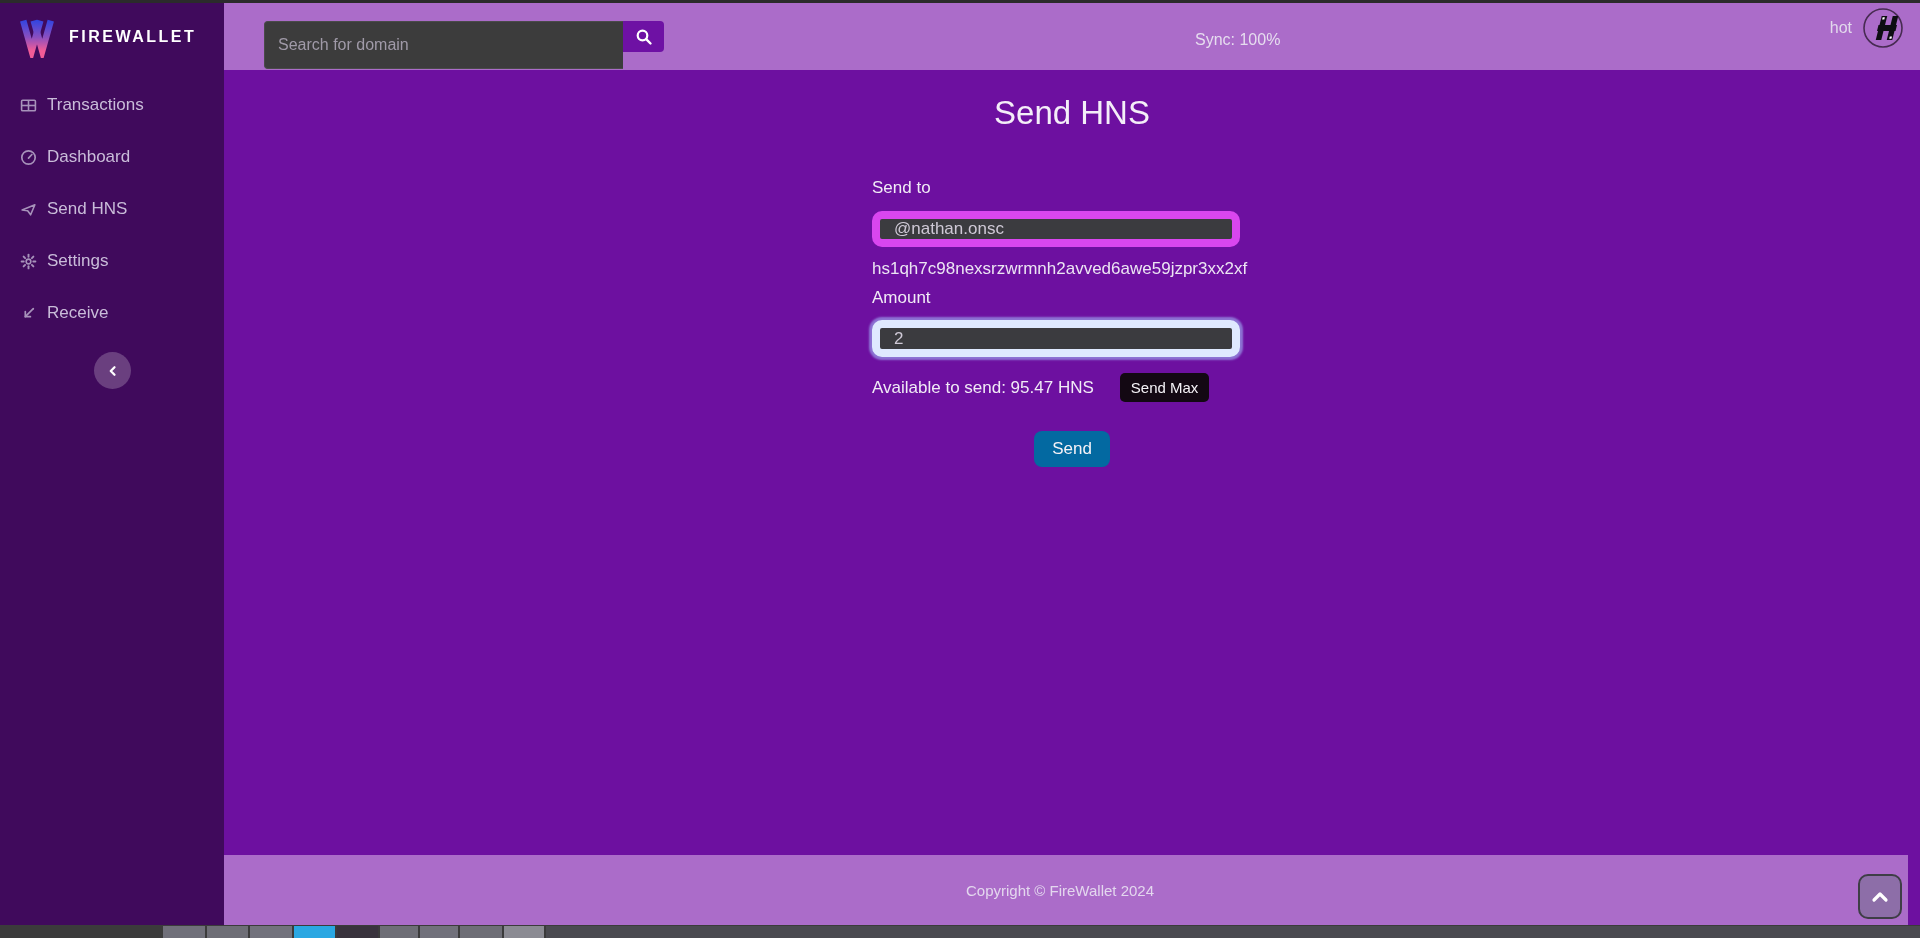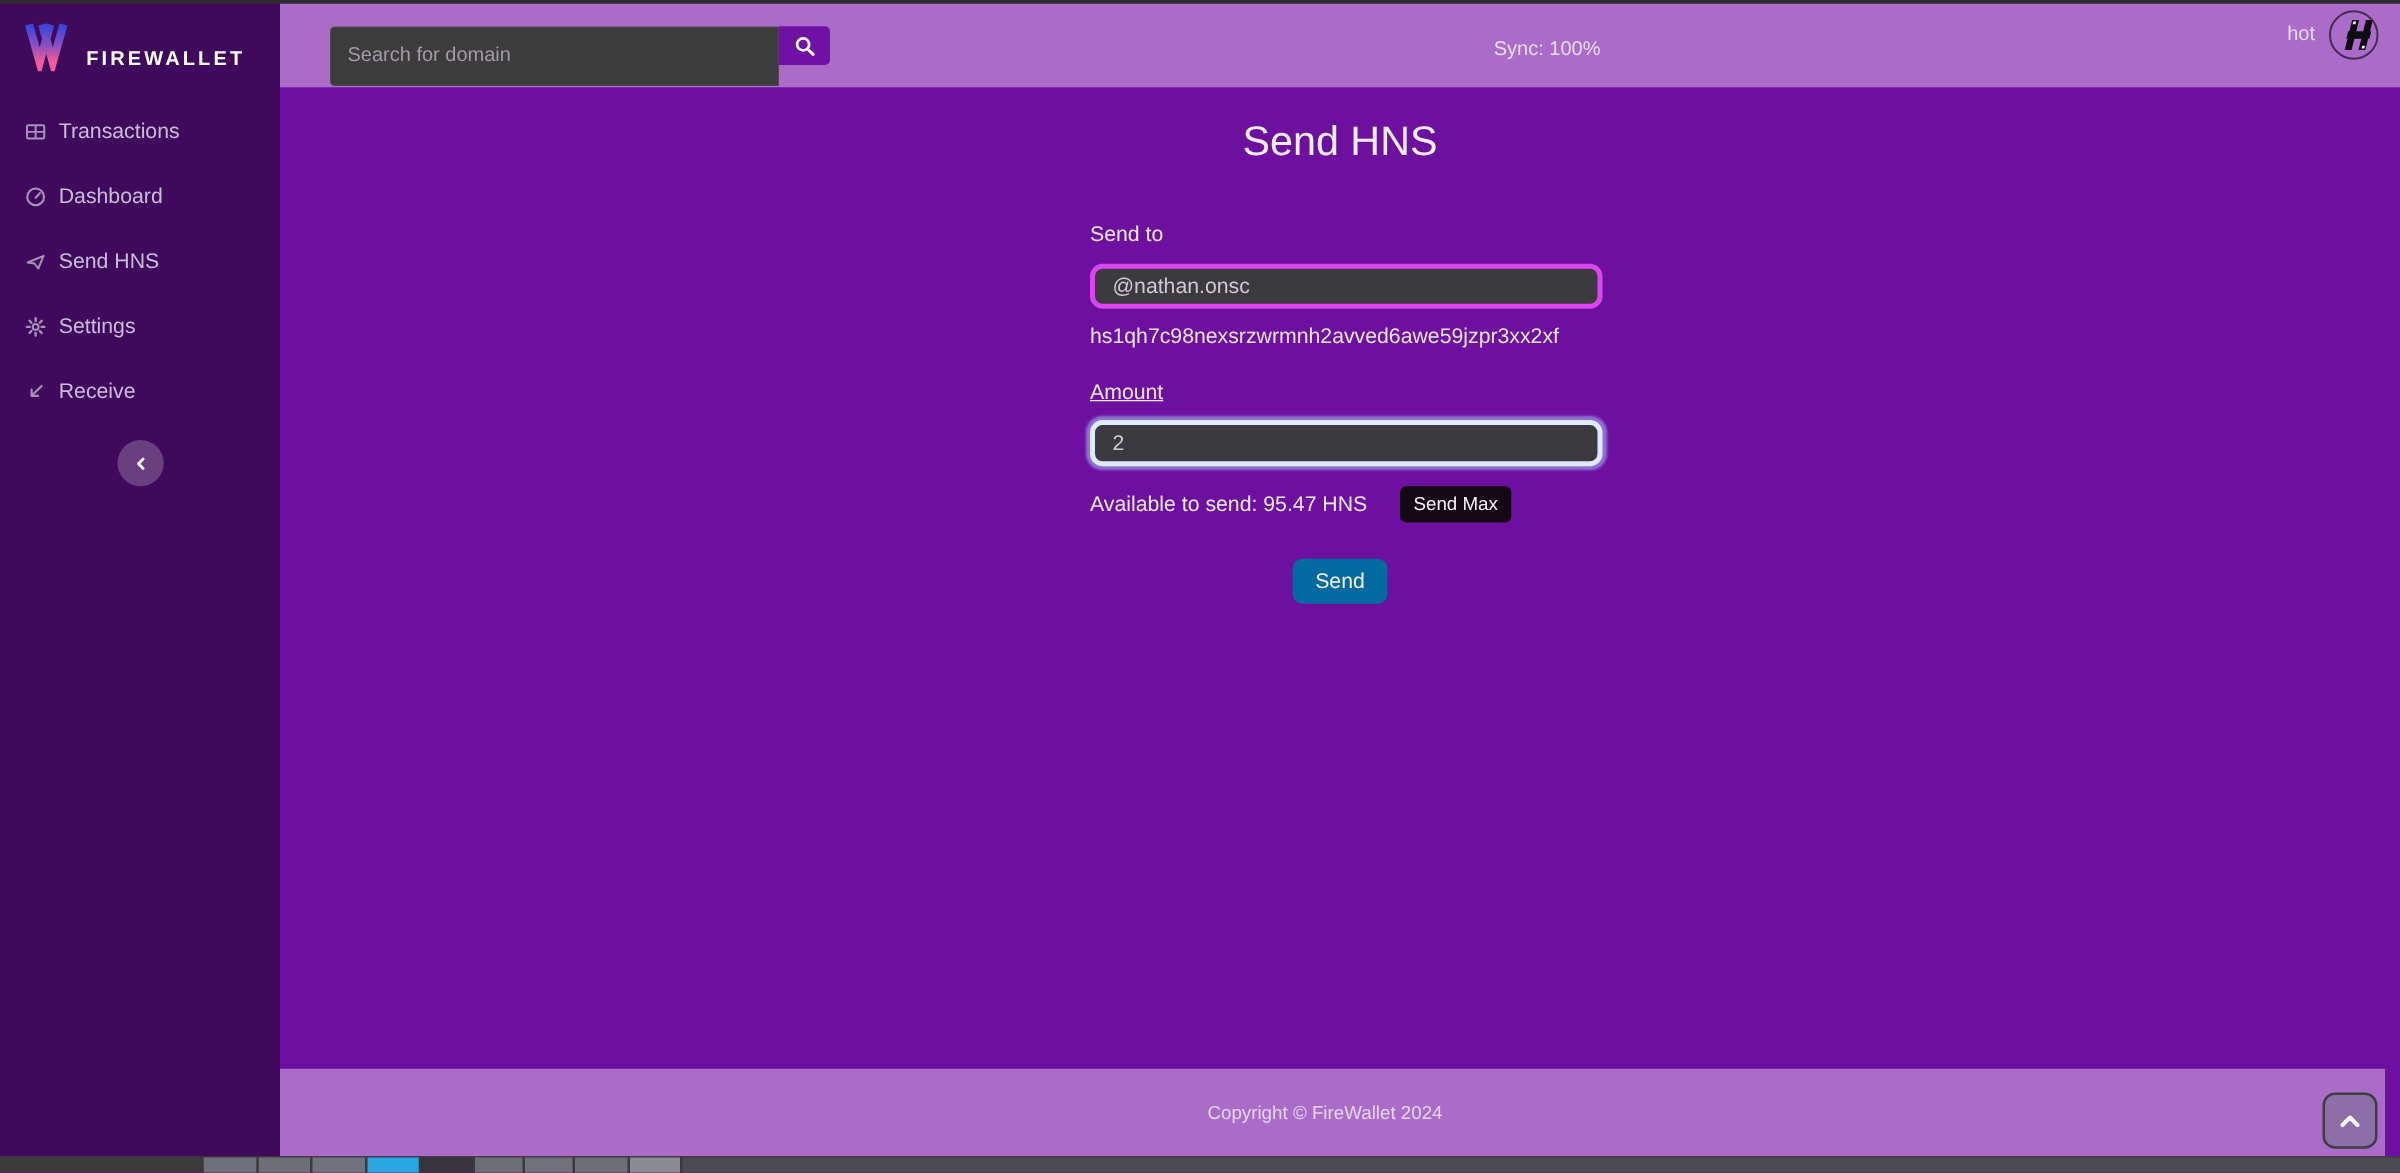--- a/index.html
+++ b/index.html
@@ -2,21 +2,21 @@
 <html><head>
 <meta charset="utf-8">
 <style>
   * { box-sizing: border-box; margin: 0; padding: 0; }
   html,body { width:1920px; height:938px; overflow:hidden; font-family:"Liberation Sans", sans-serif; background:#6d10a0; }
 
   .top-strip { position:absolute; left:0; top:0; width:1920px; height:3px; background:#2b2b2b; }
 
   
   .sidebar { position:absolute; left:0; top:3px; width:224px; height:922px; background:#400a5c; z-index:3; }
-  .logo-row { display:flex; align-items:flex-end; padding:13px 14px 10px 16px; height:64px; }
+  .logo-row { display:flex; align-items:center; padding:13px 14px 10px 16px; height:64px; }
   .logo-mark { width:42px; height:42px; flex:0 0 auto; }
   .logo-text { color:#ffffff; font-weight:bold; font-size:16px; letter-spacing:2.5px; margin-left:11px; }
   .nav { margin-top:12px; }
   .nav-item { display:flex; align-items:center; height:52px; padding-left:20px; cursor:pointer; color:#c9bcd9; }
   .nav-item .nicon { width:17px; height:17px; margin-right:10px; display:inline-flex; align-items:center; justify-content:center; opacity:.85; }
   .nav-item .nlabel { font-size:17px; }
   .collapse-btn { position:absolute; left:94px; top:349px; width:37px; height:37px; border-radius:50%;
     background:rgba(255,255,255,0.22); border:none; display:flex; align-items:center; justify-content:center; cursor:pointer; }
 
   
@@ -31,26 +31,26 @@
     color:#e6ddef; font-size:16px; }
   .wallet-area { position:absolute; right:16px; top:0; height:49px; display:flex; align-items:center; gap:10px; }
   .wallet-label { color:#e2d9ec; font-size:16px; }
   .hs-icon { width:42px; height:42px; cursor:pointer; }
 
   
   .main { position:absolute; left:224px; top:70px; width:1696px; height:785px; background:#6d10a0; }
   .page-title { text-align:center; color:#f4eef8; font-size:33px; font-weight:400; margin-top:24px; }
   .form-col { width:400px; margin:46px auto 0 auto; }
   .field-label { color:#f1ebf6; font-size:17px; line-height:20px; }
-  .text-input { display:block; width:410px; height:36px; margin-top:13px; background:#3b3b3f;
-    border:4px solid #d946ef; border-radius:10px; color:#cfc9d6; font-size:17px; padding:0 14px; outline:none;
+  .text-input { display:block; width:368px; height:36px; margin-top:13px; background:#3b3b3f;
+    border:8px solid #d946ef; border-radius:10px; color:#cfc9d6; font-size:17px; padding:0 14px; outline:none;
     font-family:"Liberation Sans", sans-serif; }
   .text-input.focused { border-color:#dfe9ff; box-shadow:0 0 2px 3px rgba(168,196,255,.55); }
   .resolved-address { color:#ece5f3; font-size:17px; line-height:20px; margin-top:12px; }
-  .amount-label { margin-top:25px;text-decoration:underline; }
+  .amount-label { margin-top:9px; }
   .amount-input { margin-top:12px; height:37px; }
   .available-row { display:flex; align-items:center; margin-top:16px; }
   .available-text { color:#f1ebf6; font-size:17px; }
   .send-max-btn { margin-left:26px; background:#130813; color:#f5f2f7; border:none; border-radius:5px;
     font-size:15px; padding:6px 11px; cursor:pointer; font-family:"Liberation Sans", sans-serif; }
   .send-row { text-align:center; margin-top:29px; }
   .send-btn { background:#0369a1; color:#f5f2f7; border:none; border-radius:8px; font-size:17px;
     padding:8px 18px; cursor:pointer; font-family:"Liberation Sans", sans-serif; }
 
   

